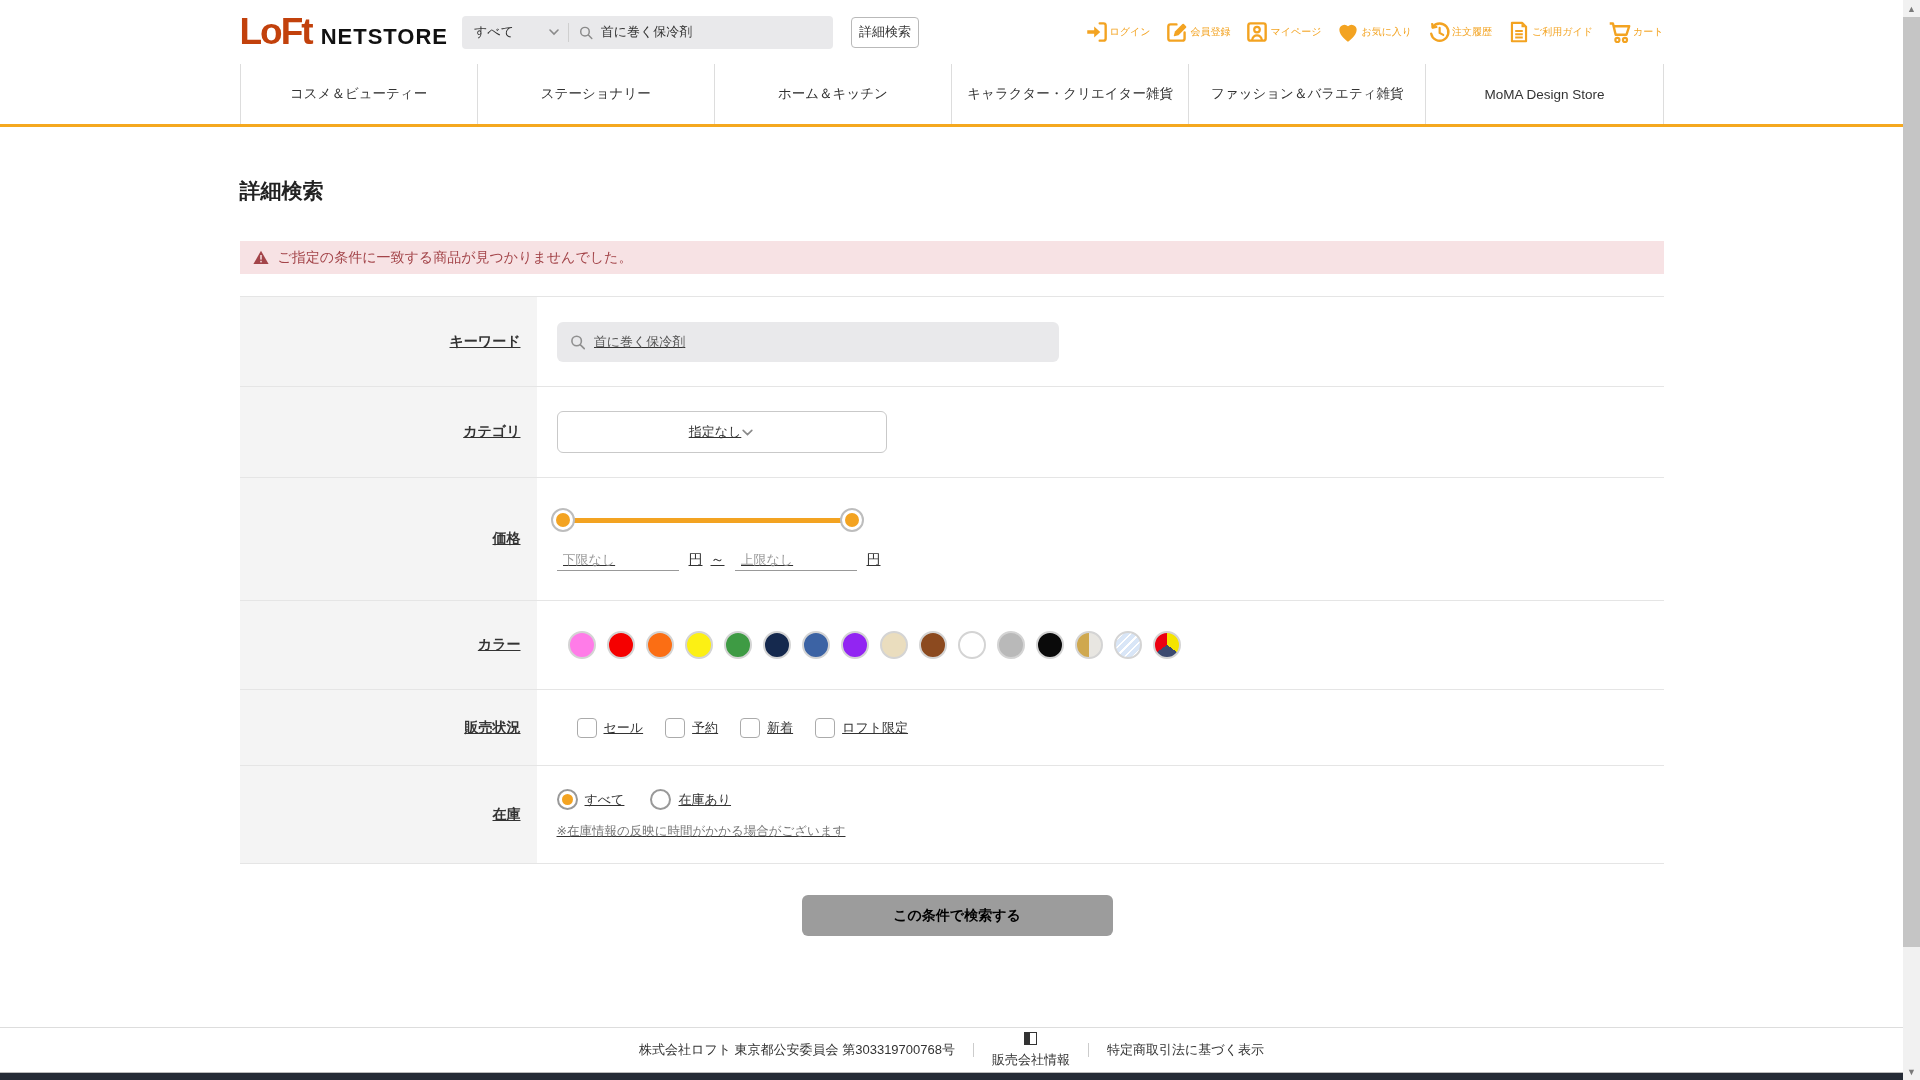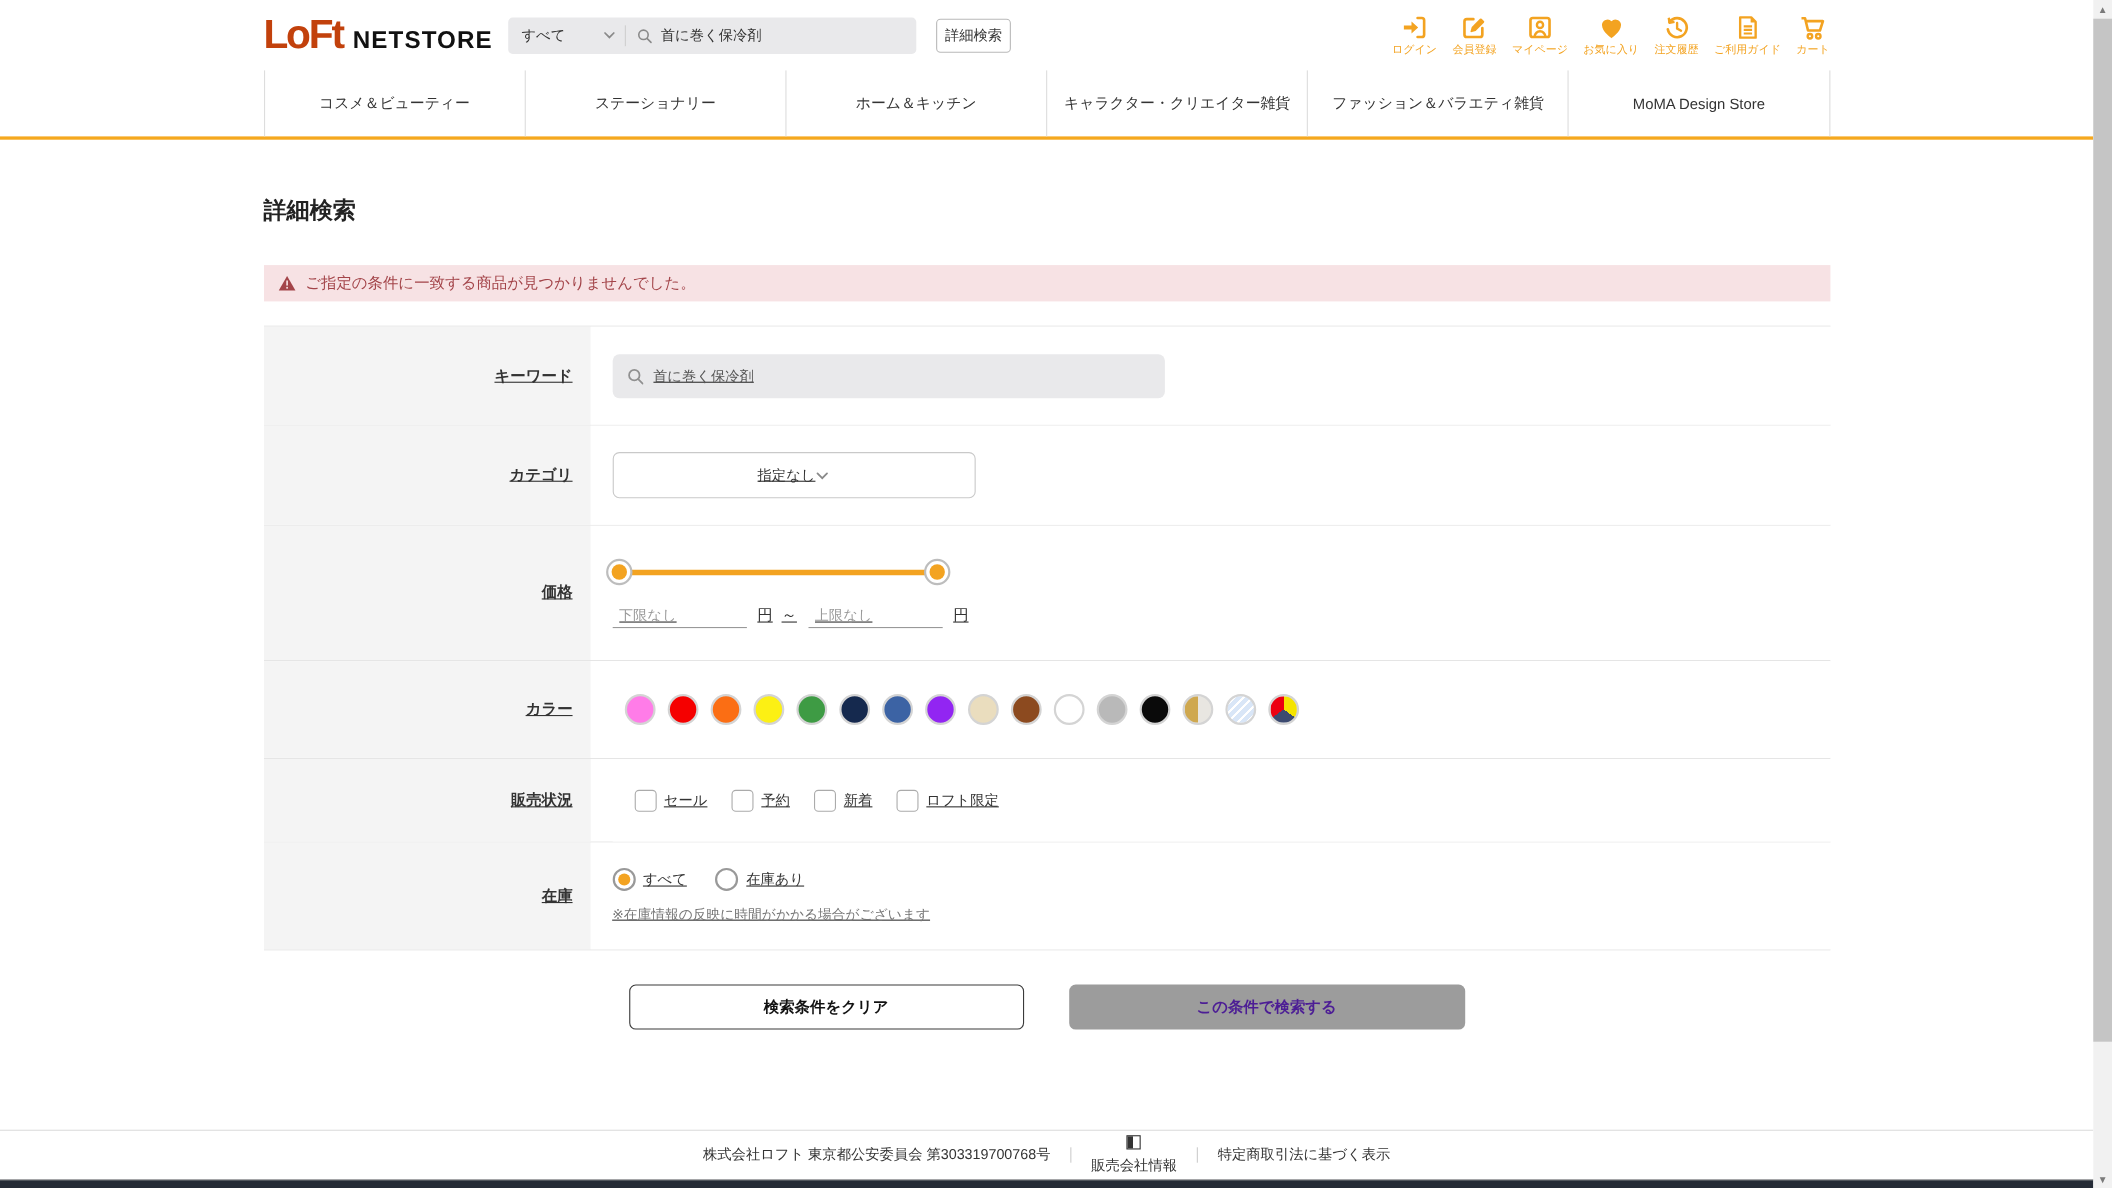--- a/index.html
+++ b/index.html
@@ -15,21 +15,21 @@
   .logo-netstore { font-size:22px; font-weight:700; letter-spacing:1px; color:#111; }
   .header-search { display:flex; align-items:center; margin-left:14px; }
   .search-bar { display:flex; align-items:center; width:371px; height:33px; background:#e9e9eb; border-radius:4px; }
   .search-cat { display:flex; align-items:center; justify-content:space-between; width:106px; height:100%; padding:0 8px 0 12px; font-size:13px; color:#333; cursor:pointer; }
   .search-cat svg { width:12px; height:12px; }
   .search-sep { width:1px; height:19px; background:#cfcfcf; }
   .search-field { display:flex; align-items:center; flex:1; height:100%; padding:0 10px; gap:8px; }
   .search-field input { border:none; outline:none; background:transparent; font-size:13px; color:#333; width:100%; font-family:inherit; }
   .adv-btn { margin-left:18px; width:68px; height:31px; background:#fff; border:1px solid #b9b9b9; border-radius:4px; font-size:13px; color:#333; cursor:pointer; font-family:inherit; }
   .quick-links { margin-left:auto; display:flex; align-items:flex-start; gap:14px; }
-  .quick-link { display:flex; flex-direction:column; align-items:center; gap:0; cursor:pointer; }
+  .quick-link { display:flex; flex-direction:row; align-items:center; gap:0; cursor:pointer; }
   .quick-link .qicon { width:26px; height:26px; }
   .quick-link .qicon svg { width:26px; height:26px; display:block; }
   .quick-link .qlabel { font-size:10px; color:#F3A321; white-space:nowrap; }
 
   
   .main-nav { border-bottom:3px solid #F5A81F; }
   .main-nav .container { display:flex; height:60px; }
   .nav-item { flex:1; display:flex; align-items:center; justify-content:center; font-size:13.5px; color:#333; border-left:1px solid #ddd; cursor:pointer; }
   .nav-item:last-child { border-right:1px solid #ddd; }
 
@@ -75,21 +75,21 @@
   .stock-wrap { display:block; padding-top:23px; }
   .stock-opts { display:flex; gap:26px; }
   .radio-group { display:flex; align-items:center; gap:7px; cursor:pointer; }
   .radio { width:21px; height:21px; border:2px solid #999; border-radius:50%; background:#fff; display:flex; align-items:center; justify-content:center; }
   .radio .rdot { width:11px; height:11px; border-radius:50%; background:transparent; }
   .radio.selected .rdot { background:#F3A321; }
   .stock-note { margin-top:13px; font-size:12.5px; color:#777; }
 
   .form-actions { margin-top:31px; display:flex; justify-content:center; gap:30px; }
   .btn-clear { width:359px; height:41px; background:#fff; border:1px solid #3a3a3a; border-radius:6px; font-size:14px; font-weight:700; color:#111; cursor:pointer; font-family:inherit; }
-  .btn-submit { width:360px; height:41px; background:#9c9c9c; border:none; border-radius:6px; font-size:14px; font-weight:700; color:#4c1d95; cursor:pointer; font-family:inherit;margin-left:11px; }
+  .btn-submit { width:311px; height:41px; background:#9c9c9c; border:none; border-radius:6px; font-size:14px; font-weight:700; color:#000000; cursor:pointer; font-family:inherit;margin-left:11px; }
 
   
   .footer { position:absolute; left:0; right:0; top:1027px; border-top:1px solid #ddd; height:45px; display:flex; align-items:center; justify-content:center; gap:18px; font-size:13px; color:#333; }
   .footer-sep { width:1px; height:14px; background:#ccc; }
   .footer-link { display:flex; align-items:center; gap:6px; cursor:pointer;flex-direction:column; }
   .store-icon { display:inline-block; width:13px; height:13px; border:1px solid #333; position:relative; }
   .store-icon::before { content:""; position:absolute; left:0; top:0; bottom:0; width:5px; background:#333; }
   .bottom-bar { position:absolute; left:0; right:0; bottom:0; height:8px; background:#252b36; border-top:1px solid #bbb; }
 
   
@@ -336,21 +336,20 @@
                 <span class="radio-label">在庫あり</span>
               </label>
             </div>
           <div class="stock-note">※在庫情報の反映に時間がかかる場合がございます</div>
         </div>
       </div>
 
     </div>
 
     <div class="form-actions">
-      <button class="btn-clear">検索条件をクリア</button>
       <button class="btn-submit">この条件で検索する</button>
     </div>
   </div>
 
   <div class="footer">
     <span>株式会社ロフト 東京都公安委員会 第303319700768号</span>
     <span class="footer-sep"></span>
     <span class="footer-link">
       <span class="store-icon"></span>
       <span>販売会社情報</span>

